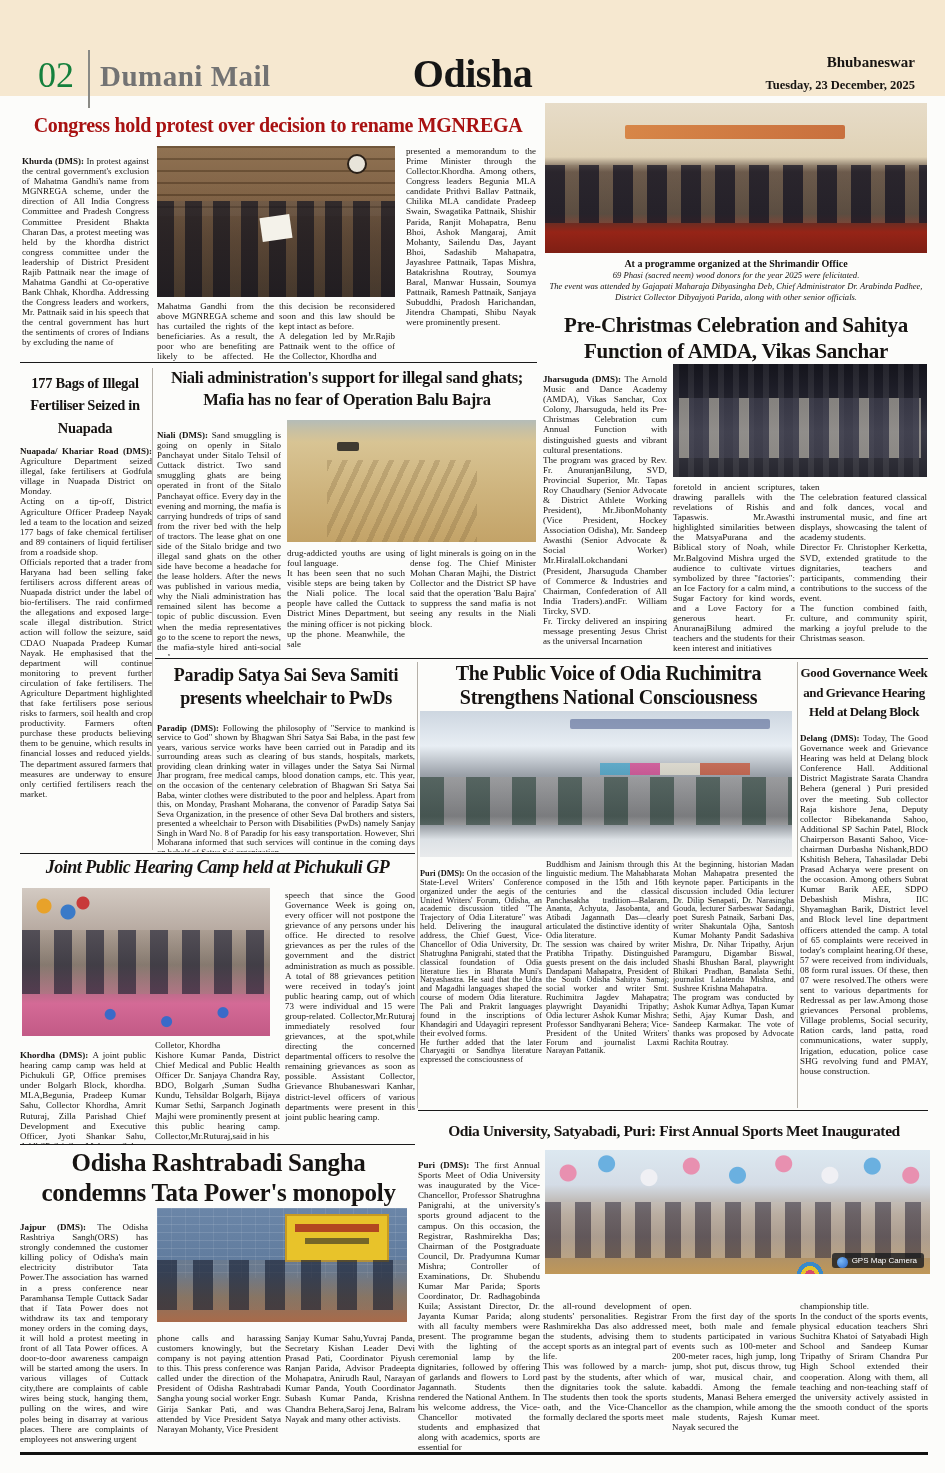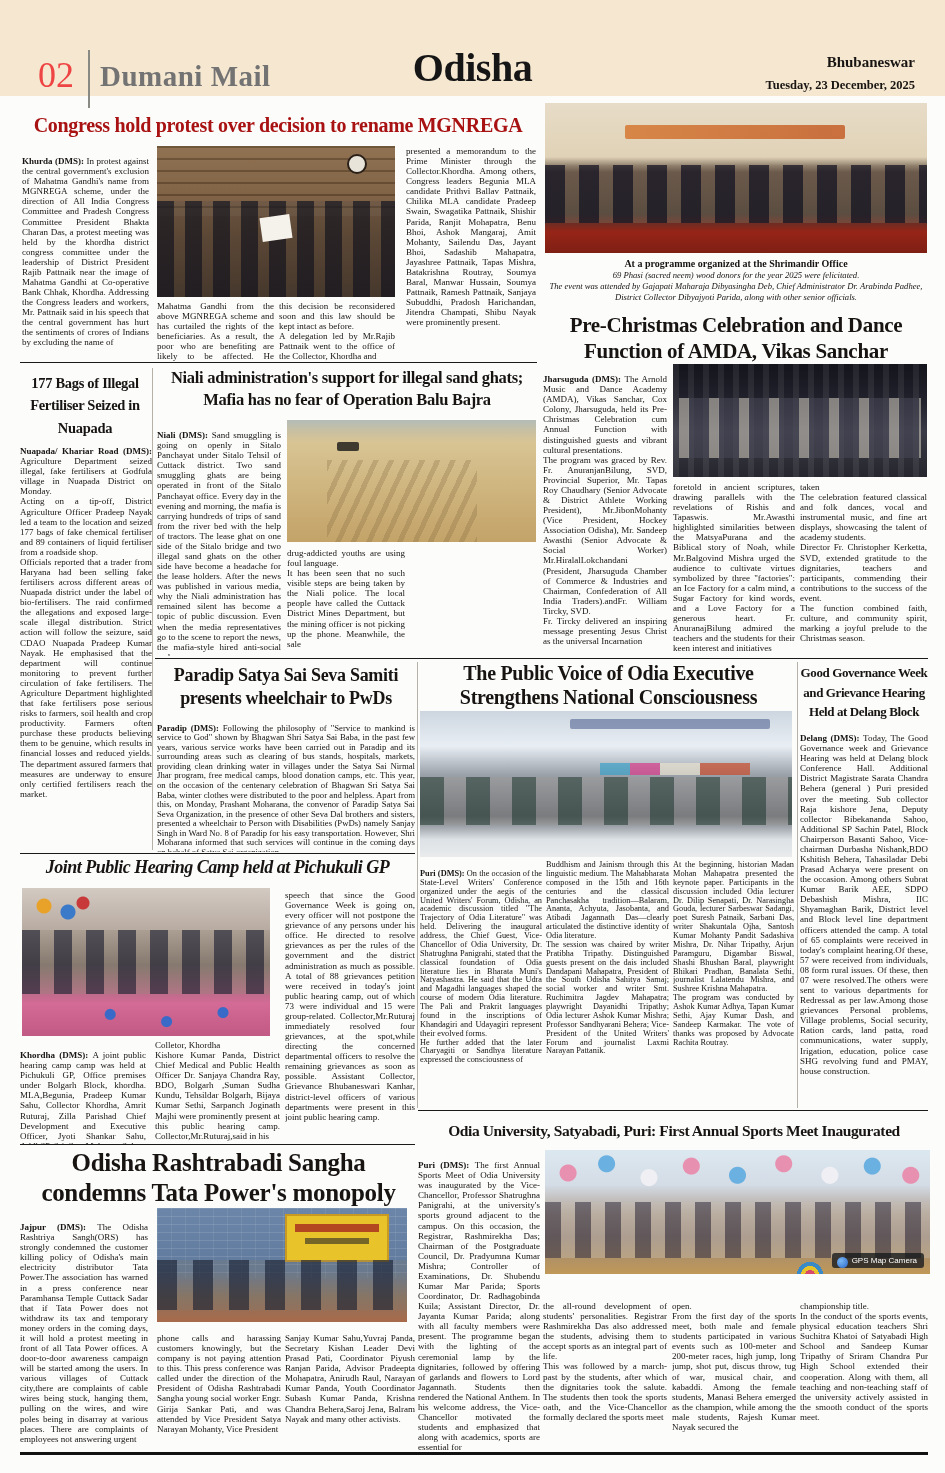--- a/index.html
+++ b/index.html
@@ -22,24 +22,24 @@
          font-family:"Liberation Sans",sans-serif;font-size:8px;padding:3px 7px 3px 20px;border-radius:3px;}
   .pin{position:absolute;left:5px;top:4px;width:11px;height:11px;border-radius:50%;
        background:radial-gradient(circle at 35% 35%,#7ab8f5,#2a66c8);}
 </style>
 </head>
 <body>
 
 <div class="page">
 
   <div class="abs band" style="left: 0px; width: 945px; height: 96px; background: rgb(246, 232, 208);"></div>
-  <div class="abs" style="left:38px;top:54px;font-size:36px;color:#ef4444;">02</div>
+  <div class="abs" style="left:38px;top:54px;font-size:36px;color:#15803d;">02</div>
   <div class="abs" style="left:88px;top:50px;width:2px;height:58px;background:#8a8a85;"></div>
   <div class="abs" style="left:100px;top:60px;font-size:29px;font-weight:bold;color:#737373;letter-spacing:0.5px;">Dumani Mail</div>
-  <div class="abs" style="left:0;top:44px;width:945px;text-align:center;font-size:40px;font-weight:bold;color:#161616;letter-spacing:-0.5px;">Odisha</div>
+  <div class="abs" style="left:0;top:50px;width:945px;text-align:center;font-size:40px;font-weight:bold;color:#161616;letter-spacing:-0.5px;">Odisha</div>
   <div class="abs" style="right:30px;top:54px;text-align:right;">
     <div style="font-size:15px;font-weight:bold;">Bhubaneswar</div>
     <div style="font-size:12.5px;font-weight:bold;margin-top:7px;">Tuesday, 23 December, 2025</div>
   </div>
 
   <div class="abs hl nowrap" style="left:20px;top:113px;width:516px;font-size:20px;color:#a81212;">Congress hold protest over decision to rename MGNREGA</div>
   <div class="abs body-text" style="left:22px;top:146px;width:127px;height:215px;">
     <span class="dl">Khurda (DMS):</span><span>In protest against the central government's exclusion of Mahatma Gandhi's name from MGNREGA scheme, under the direction of All India Congress Committee and Pradesh Congress Committee President Bhakta Charan Das, a protest meeting was held by the khordha district congress committee under the leadership of District President Rajib Pattnaik near the image of Mahatma Gandhi at Co-operative Bank Chhak, Khordha. Addressing the Congress leaders and workers, Mr. Pattnaik said in his speech that the central government has hurt the sentiments of crores of Indians by excluding the name of</span>
   </div>
   <div class="abs photo" style="left:157px;top:146px;width:238px;height:151px;background:
@@ -79,22 +79,23 @@
   <div class="abs body-text" style="left:157px;top:420px;width:124px;height:236px;">
     <span class="dl">Niali (DMS):</span><span>Sand smuggling is going on openly in Sitalo Panchayat under Sitalo Tehsil of Cuttack district. Two sand smuggling ghats are being operated in front of the Sitalo Panchayat office. Every day in the evening and morning, the mafia is carrying hundreds of trips of sand from the river bed with the help of tractors. The lease ghat on one side of the Sitalo bridge and two illegal sand ghats on the other side have become a headache for the lease holders. After the news was published in various media, why the Niali administration has remained silent has become a topic of public discussion. Even when the media representatives go to the scene to report the news, the mafia-style hired anti-social and</span>
   </div>
   <div class="abs photo" style="left:287px;top:420px;width:249px;height:122px;background:
        linear-gradient(180deg,#b4bcb8 0%,#c8c0a2 9%,#d8c494 18%,#cfb57f 55%,#c3a368 100%);">
     <div class="abs" style="left:50px;top:22px;width:22px;height:9px;background:#3f3a30;border-radius:2px;"></div>
     <div class="abs" style="left:40px;top:40px;width:150px;height:82px;background:repeating-linear-gradient(115deg,rgba(120,95,55,0.25) 0 5px,transparent 5px 14px);"></div>
   </div>
   <div class="abs body-text" style="left:287px;top:548px;width:118px;height:107px;">drug-addicted youths are using foul language.
 It has been seen that no such visible steps are being taken by the Niali police. The local people have called the Cuttack District Mines Department, but the mining officer is not picking up the phone. Meanwhile, the sale</div>
-
-  <div class="abs hl" style="left:543px;top:312px;width:386px;font-size:21px;line-height:1.25;">Pre-Christmas Celebration and Dance Function of AMDA, Vikas Sanchar</div>
+  <div class="abs body-text" style="left:410px;top:548px;width:126px;height:107px;">of light minerals is going on in the dense fog. The Chief Minister Mohan Charan Majhi, the District Collector and the District SP have said that the operation 'Balu Bajra' to suppress the sand mafia is not seeing any results in the Niali block.</div>
+
+  <div class="abs hl" style="left:543px;top:312px;width:386px;font-size:21px;line-height:1.25;">Pre-Christmas Celebration and Sahitya Function of AMDA, Vikas Sanchar</div>
   <div class="abs body-text" style="left:543px;top:364px;width:124px;height:291px;">
     <span class="dl">Jharsuguda (DMS):</span><span>The Arnold Music and Dance Academy (AMDA), Vikas Sanchar, Cox Colony, Jharsuguda, held its Pre-Christmas Celebration cum Annual Function with distinguished guests and vibrant cultural presentations.
 The program was graced by Rev. Fr. AnuranjanBilung, SVD, Provincial Superior, Mr. Tapas Roy Chaudhary (Senior Advocate &amp; District Athlete Working President), Mr.JibonMohanty (Vice President, Hockey Association Odisha), Mr. Sandeep Awasthi (Senior Advocate &amp; Social Worker) Mr.HiralalLokchandani (President, Jharsuguda Chamber of Commerce &amp; Industries and Chairman, Confederation of All India Traders).andFr. William Tircky, SVD.
 Fr. Tircky delivered an inspiring message presenting Jesus Christ as the universal Incarnation</span>
   </div>
   <div class="abs photo" style="left:673px;top:364px;width:254px;height:113px;background:
        linear-gradient(180deg,#14141c 0%,#23232e 35%,#3a3a46 60%,#26262e 100%);">
     <div class="abs" style="left:0;top:0;width:254px;height:113px;background:repeating-linear-gradient(90deg,rgba(255,255,255,0.07) 0 6px,transparent 6px 15px);"></div>
     <div class="abs" style="left:6px;top:34px;width:242px;height:60px;background:repeating-linear-gradient(90deg,rgba(215,210,195,0.55) 0 10px,rgba(70,70,85,0.6) 10px 30px);"></div>
   </div>
@@ -106,21 +107,21 @@
 
   <div class="abs hr" style="left:155px;top:658px;width:773px;"></div>
   <div class="abs vsep" style="left:417px;top:662px;height:446px;"></div>
   <div class="abs vsep" style="left:797px;top:662px;height:446px;"></div>
 
   <div class="abs hl" style="left:157px;top:664px;width:258px;font-size:18px;line-height:1.3;">Paradip Satya Sai Seva Samiti presents wheelchair to PwDs</div>
   <div class="abs body-text" style="left:157px;top:714px;width:258px;height:138px;font-size:8.7px;line-height:1.1;">
     <span class="dl">Paradip (DMS):</span><span>Following the philosophy of "Service to mankind is service to God" shown by Bhagwan Shri Satya Sai Baba, in the past few years, various service works have been carried out in Paradip and its surrounding areas such as clearing of bus stands, hospitals, markets, providing clean drinking water in villages under the Satya Sai Nirmal Jhar program, free medical camps, blood donation camps, etc. This year, on the occasion of the centenary celebration of Bhagwan Sri Satya Sai Baba, winter clothes were distributed to the poor and helpless. Apart from this, on Monday, Prashant Moharana, the convenor of Paradip Satya Sai Seva Organization, in the presence of other Seva Dal brothers and sisters, presented a wheelchair to Person with Disabilities (PwDs) namely Sanjay Singh in Ward No. 8 of Paradip for his easy transportation. However, Shri Moharana informed that such services will continue in the coming days on behalf of Satya Sai organization.</span>
   </div>
 
-  <div class="abs hl" style="left:420px;top:661px;width:377px;font-size:20px;line-height:1.22;">The Public Voice of Odia Executive Strengthens National Consciousness</div>
+  <div class="abs hl" style="left:420px;top:661px;width:377px;font-size:20px;line-height:1.22;">The Public Voice of Odia Ruchimitra Strengthens National Consciousness</div>
   <div class="abs photo" style="left:420px;top:711px;width:372px;height:146px;background:
        linear-gradient(180deg,#cdd6e0 0%,#e8eef4 24%,#9aa0a8 44%,#6a7078 72%,#dde2e6 88%,#e9ebec 100%);">
     <div class="abs" style="left:150px;top:8px;width:200px;height:10px;background:rgba(40,60,120,0.45);border-radius:2px;"></div>
     <div class="abs" style="left:180px;top:52px;width:150px;height:12px;background:linear-gradient(90deg,#3aa0c8 0 30px,#d83a8a 30px 60px,#e8e2d0 60px 100px,#c84a2a 100px 150px);opacity:0.7;"></div>
     <div class="abs" style="left:0;top:66px;width:372px;height:48px;background:repeating-linear-gradient(90deg,rgba(50,70,60,0.65) 0 24px,rgba(160,150,140,0.3) 24px 46px);"></div>
   </div>
   <div class="abs body-text small" style="left:420px;top:861px;width:122px;height:247px;">
     <span class="dl">Puri (DMS):</span><span>On the occasion of the State-Level Writers' Conference organized under the aegis of the United Writers' Forum, Odisha, an academic discussion titled "The Trajectory of Odia Literature" was held. Delivering the inaugural address, the Chief Guest, Vice-Chancellor of Odia University, Dr. Shatrughna Panigrahi, stated that the classical foundation of Odia literature lies in Bharata Muni's Natyashastra. He said that the Udra and Magadhi languages shaped the course of modern Odia literature. The Pali and Prakrit languages found in the inscriptions of Khandagiri and Udayagiri represent their evolved forms.
 He further added that the later Charyagiti or Sandhya literature expressed the consciousness of</span>
   </div>

